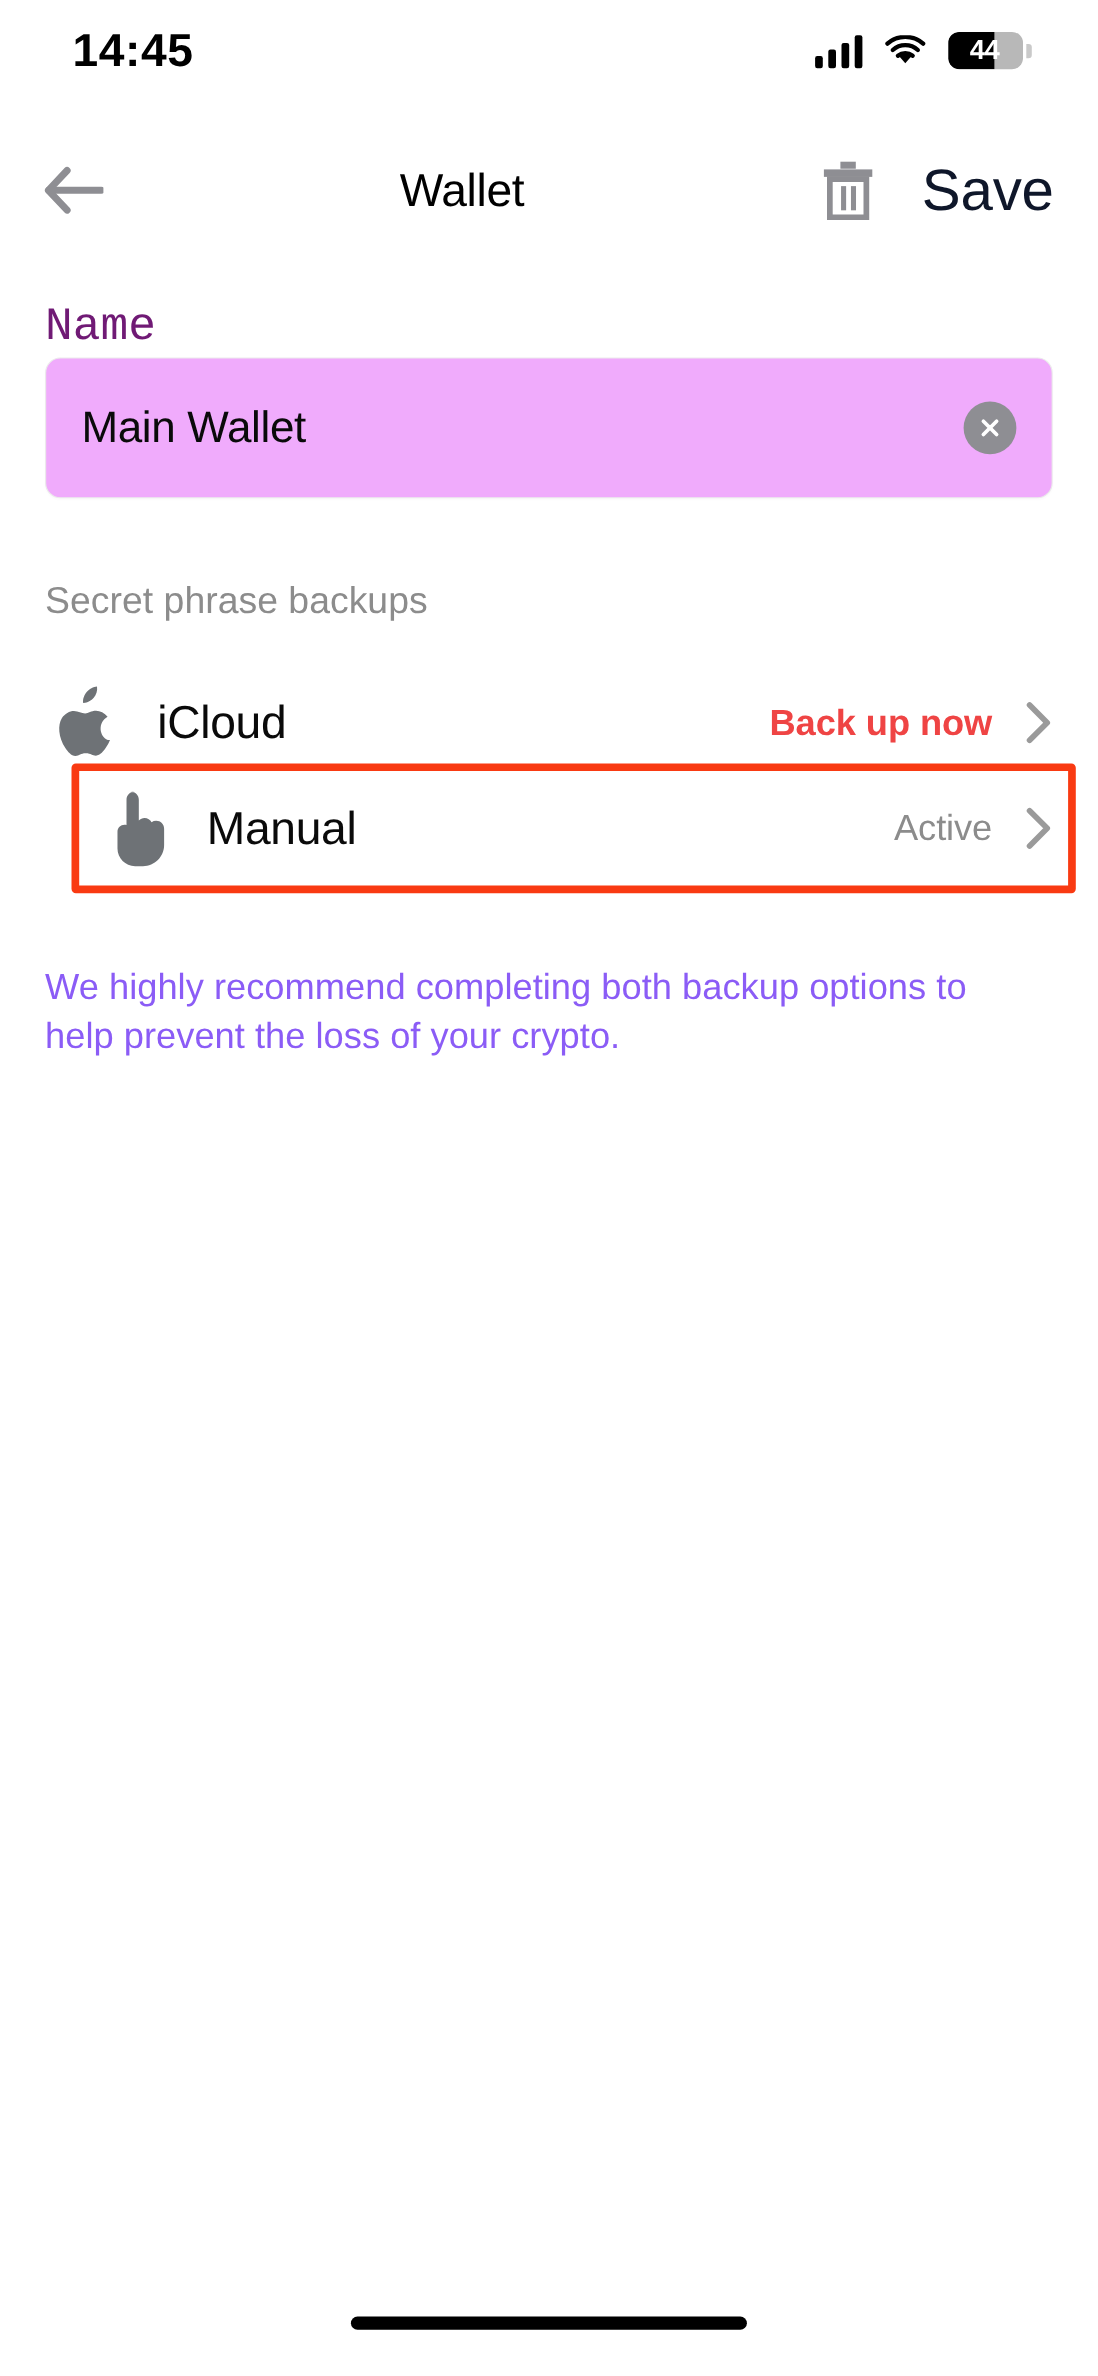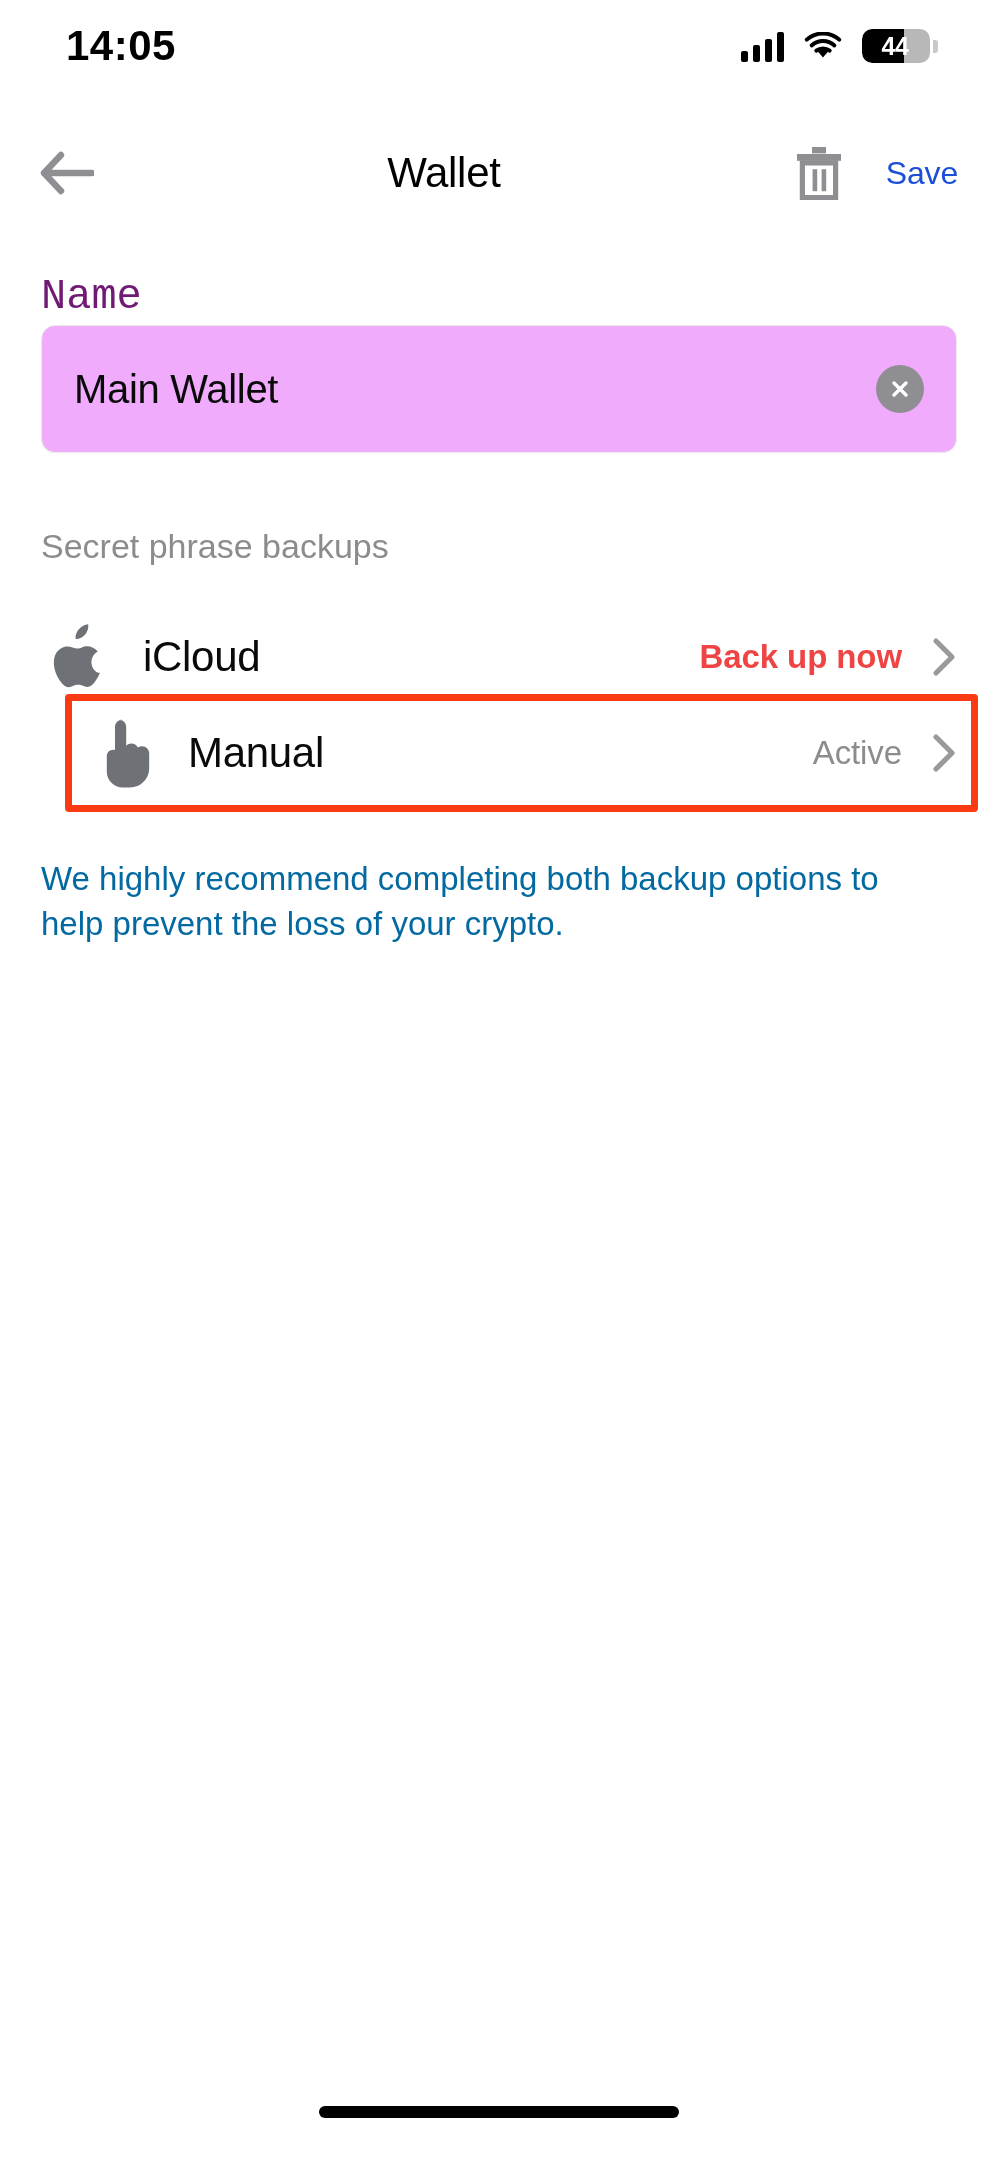--- a/index.html
+++ b/index.html
@@ -82,22 +82,22 @@
     text-align:center;
     font-size:42px;
     font-weight:400;
     color:#000;
     letter-spacing:-0.3px;
     margin-left:-10px;
   }
   .nav-actions { display:flex; align-items:center; gap:40px; padding-right:10px; }
   .nav-trash { width:54px; height:60px; display:flex; align-items:center; justify-content:center; }
   .nav-save {
-    font-size:32px;
-    color:#1d4ed8;
+    font-size:53px;
+    color:#0f172a;
     font-weight:400;
     letter-spacing:-0.2px;
   }
 
   
   .field-label {
     position:absolute;
     left:41px;
     top:273px;
     font-size:42px;
@@ -185,24 +185,24 @@
     top:-15px; bottom:-15px;
     border:7px solid #f93a12;
     border-radius:4px;
     pointer-events:none;
   }
 
   .helper-text {
     position:absolute;
     left:41px;
     right:60px;
-    top:856px;
+    top:874px;
     font-size:33px;
     line-height:45px;
-    color:#0369a1;
+    color:#8b5cf6;
     font-weight:400;
   }
 
   
   .home-indicator {
     position:absolute;
     bottom:42px;
     left:50%;
     transform:translateX(-50%);
     width:360px;
@@ -210,21 +210,21 @@
     border-radius:6px;
     background:#000;
   }
 </style>
 </head>
 <body>
 
 <div class="phone">
 
   <div class="status-bar">
-    <div class="status-time">14:05</div>
+    <div class="status-time">14:45</div>
     <div class="status-right">
       <div class="signal">
         <i></i>
           <i></i>
           <i></i>
           <i></i>
       </div>
       <svg class="wifi" viewBox="0 0 20 15">
         <path d="M10 13.6 L6.9 10.1 a4.6 4.6 0 0 1 6.2 0 Z" fill="#000"></path>
         <path d="M3.9 7.2 a9 9 0 0 1 12.2 0" stroke="#000" stroke-width="2.1" fill="none" stroke-linecap="round"></path>

